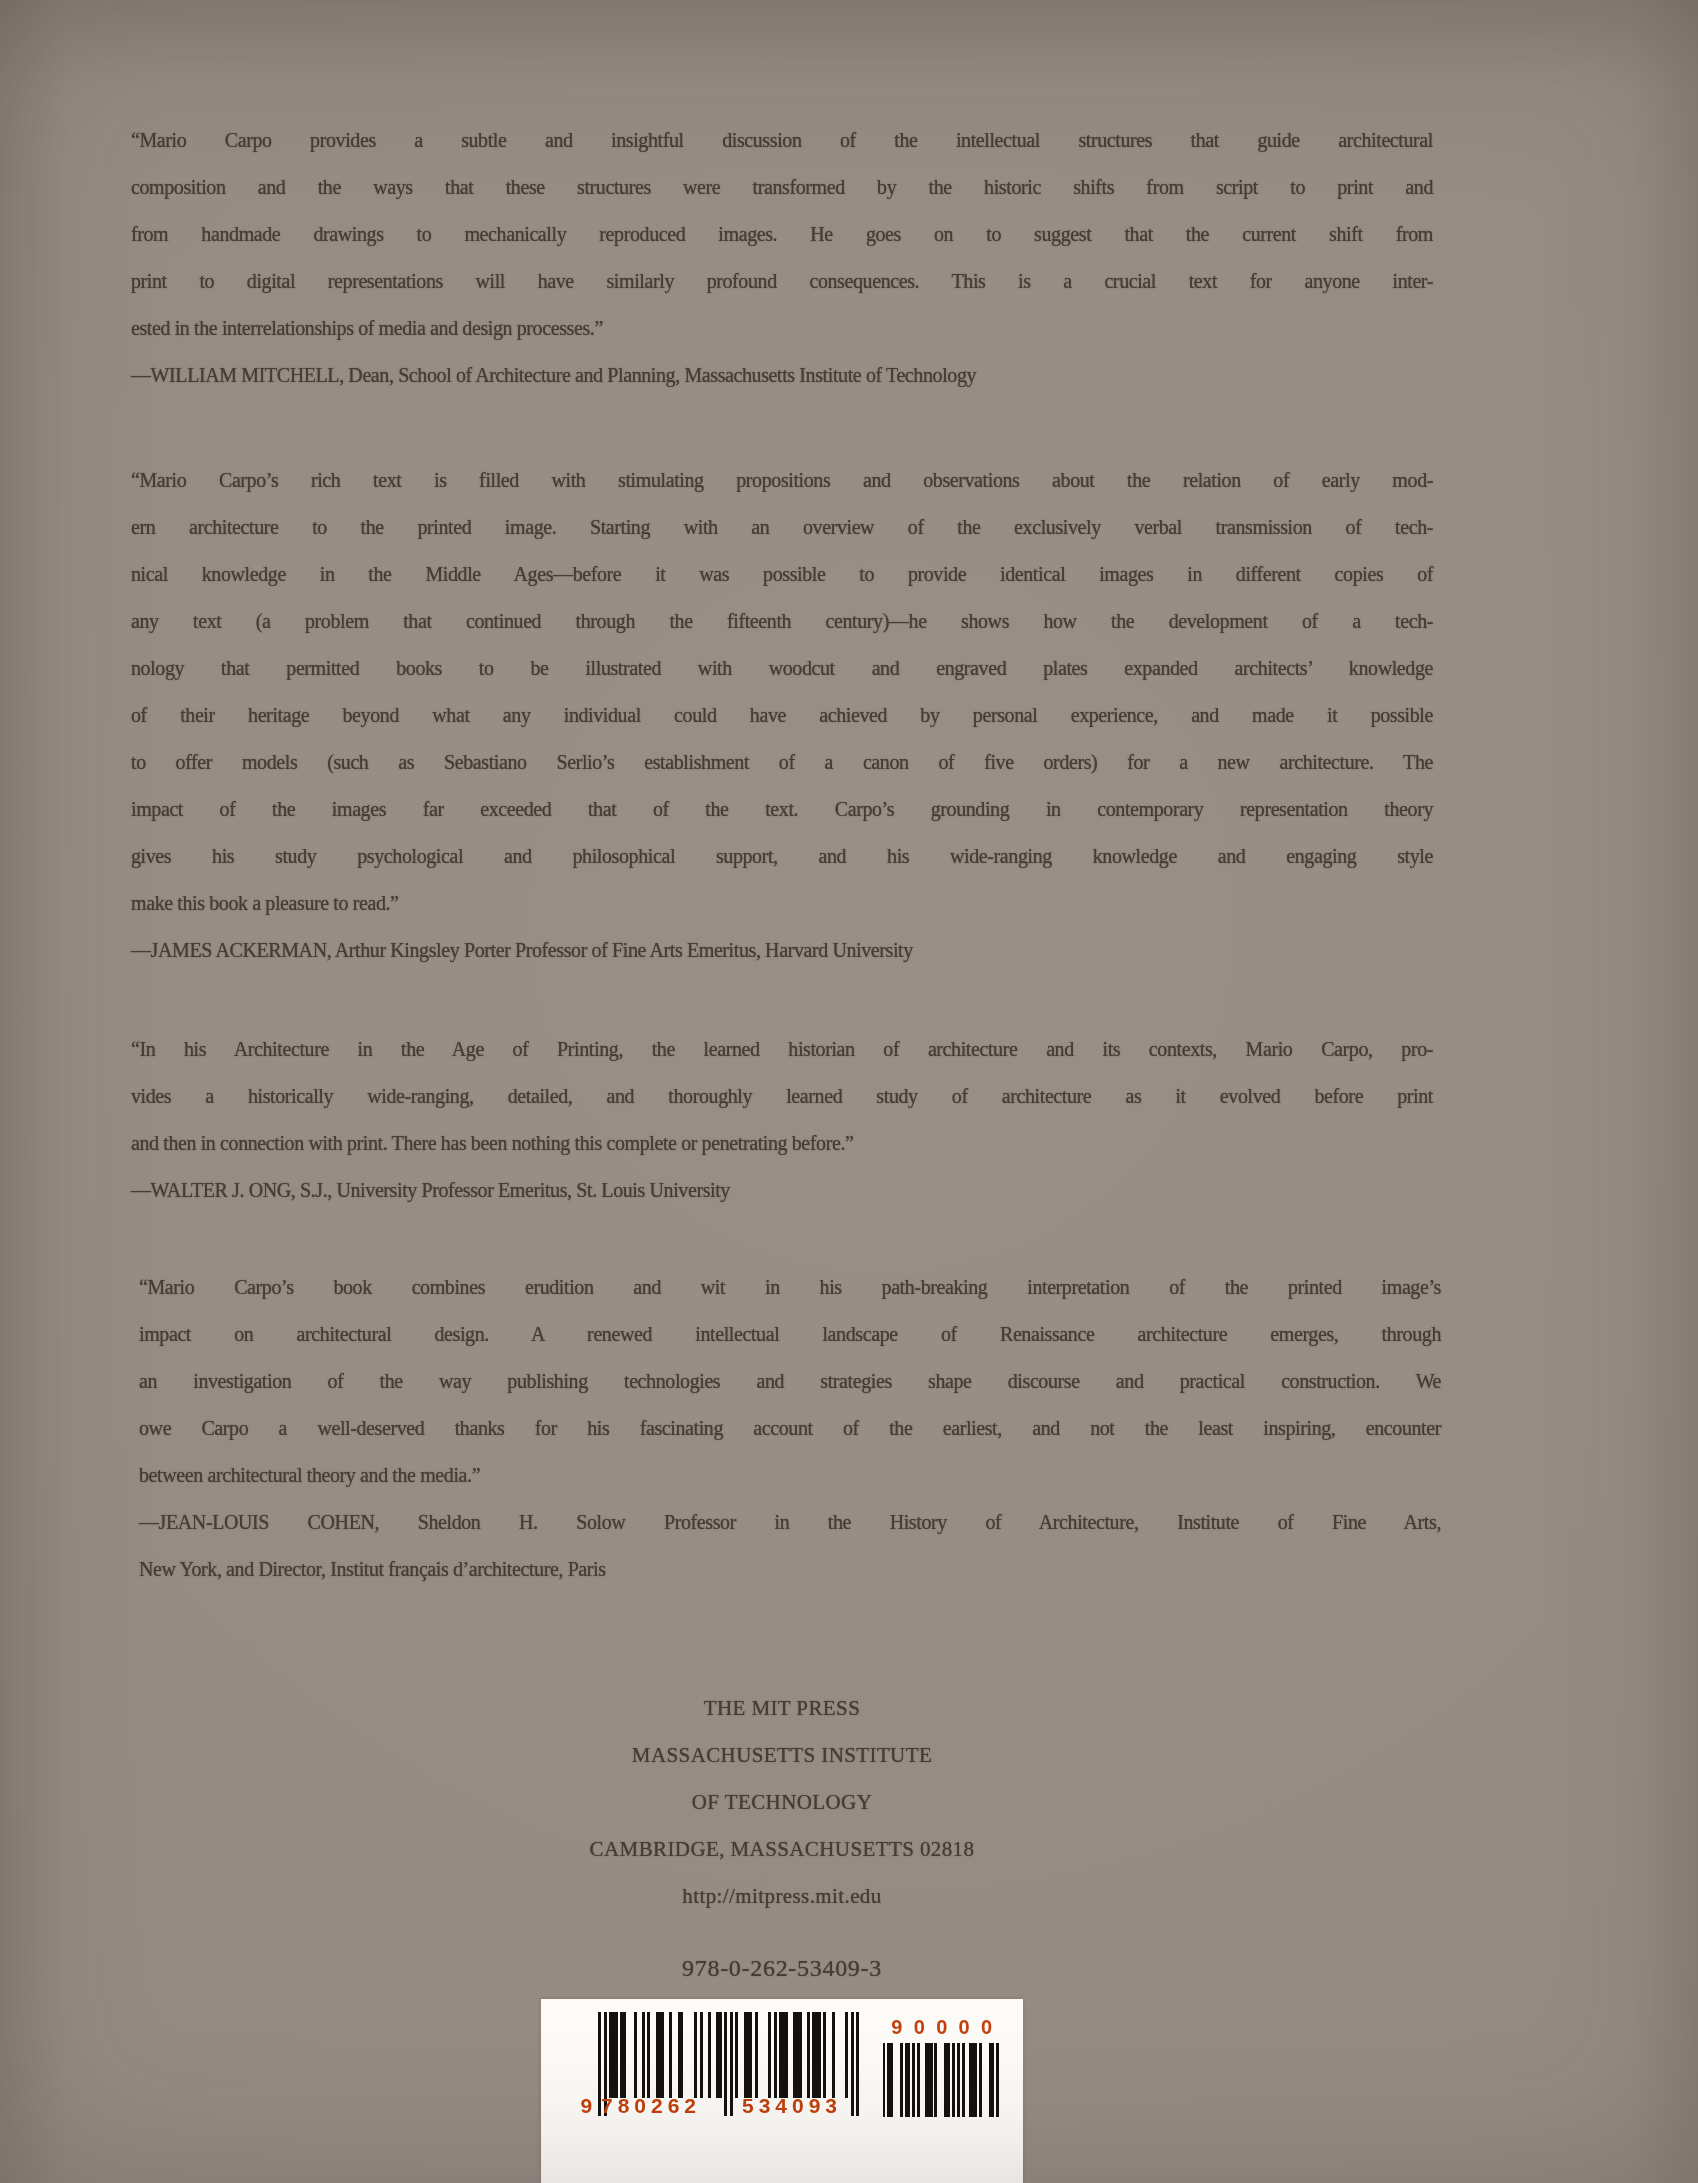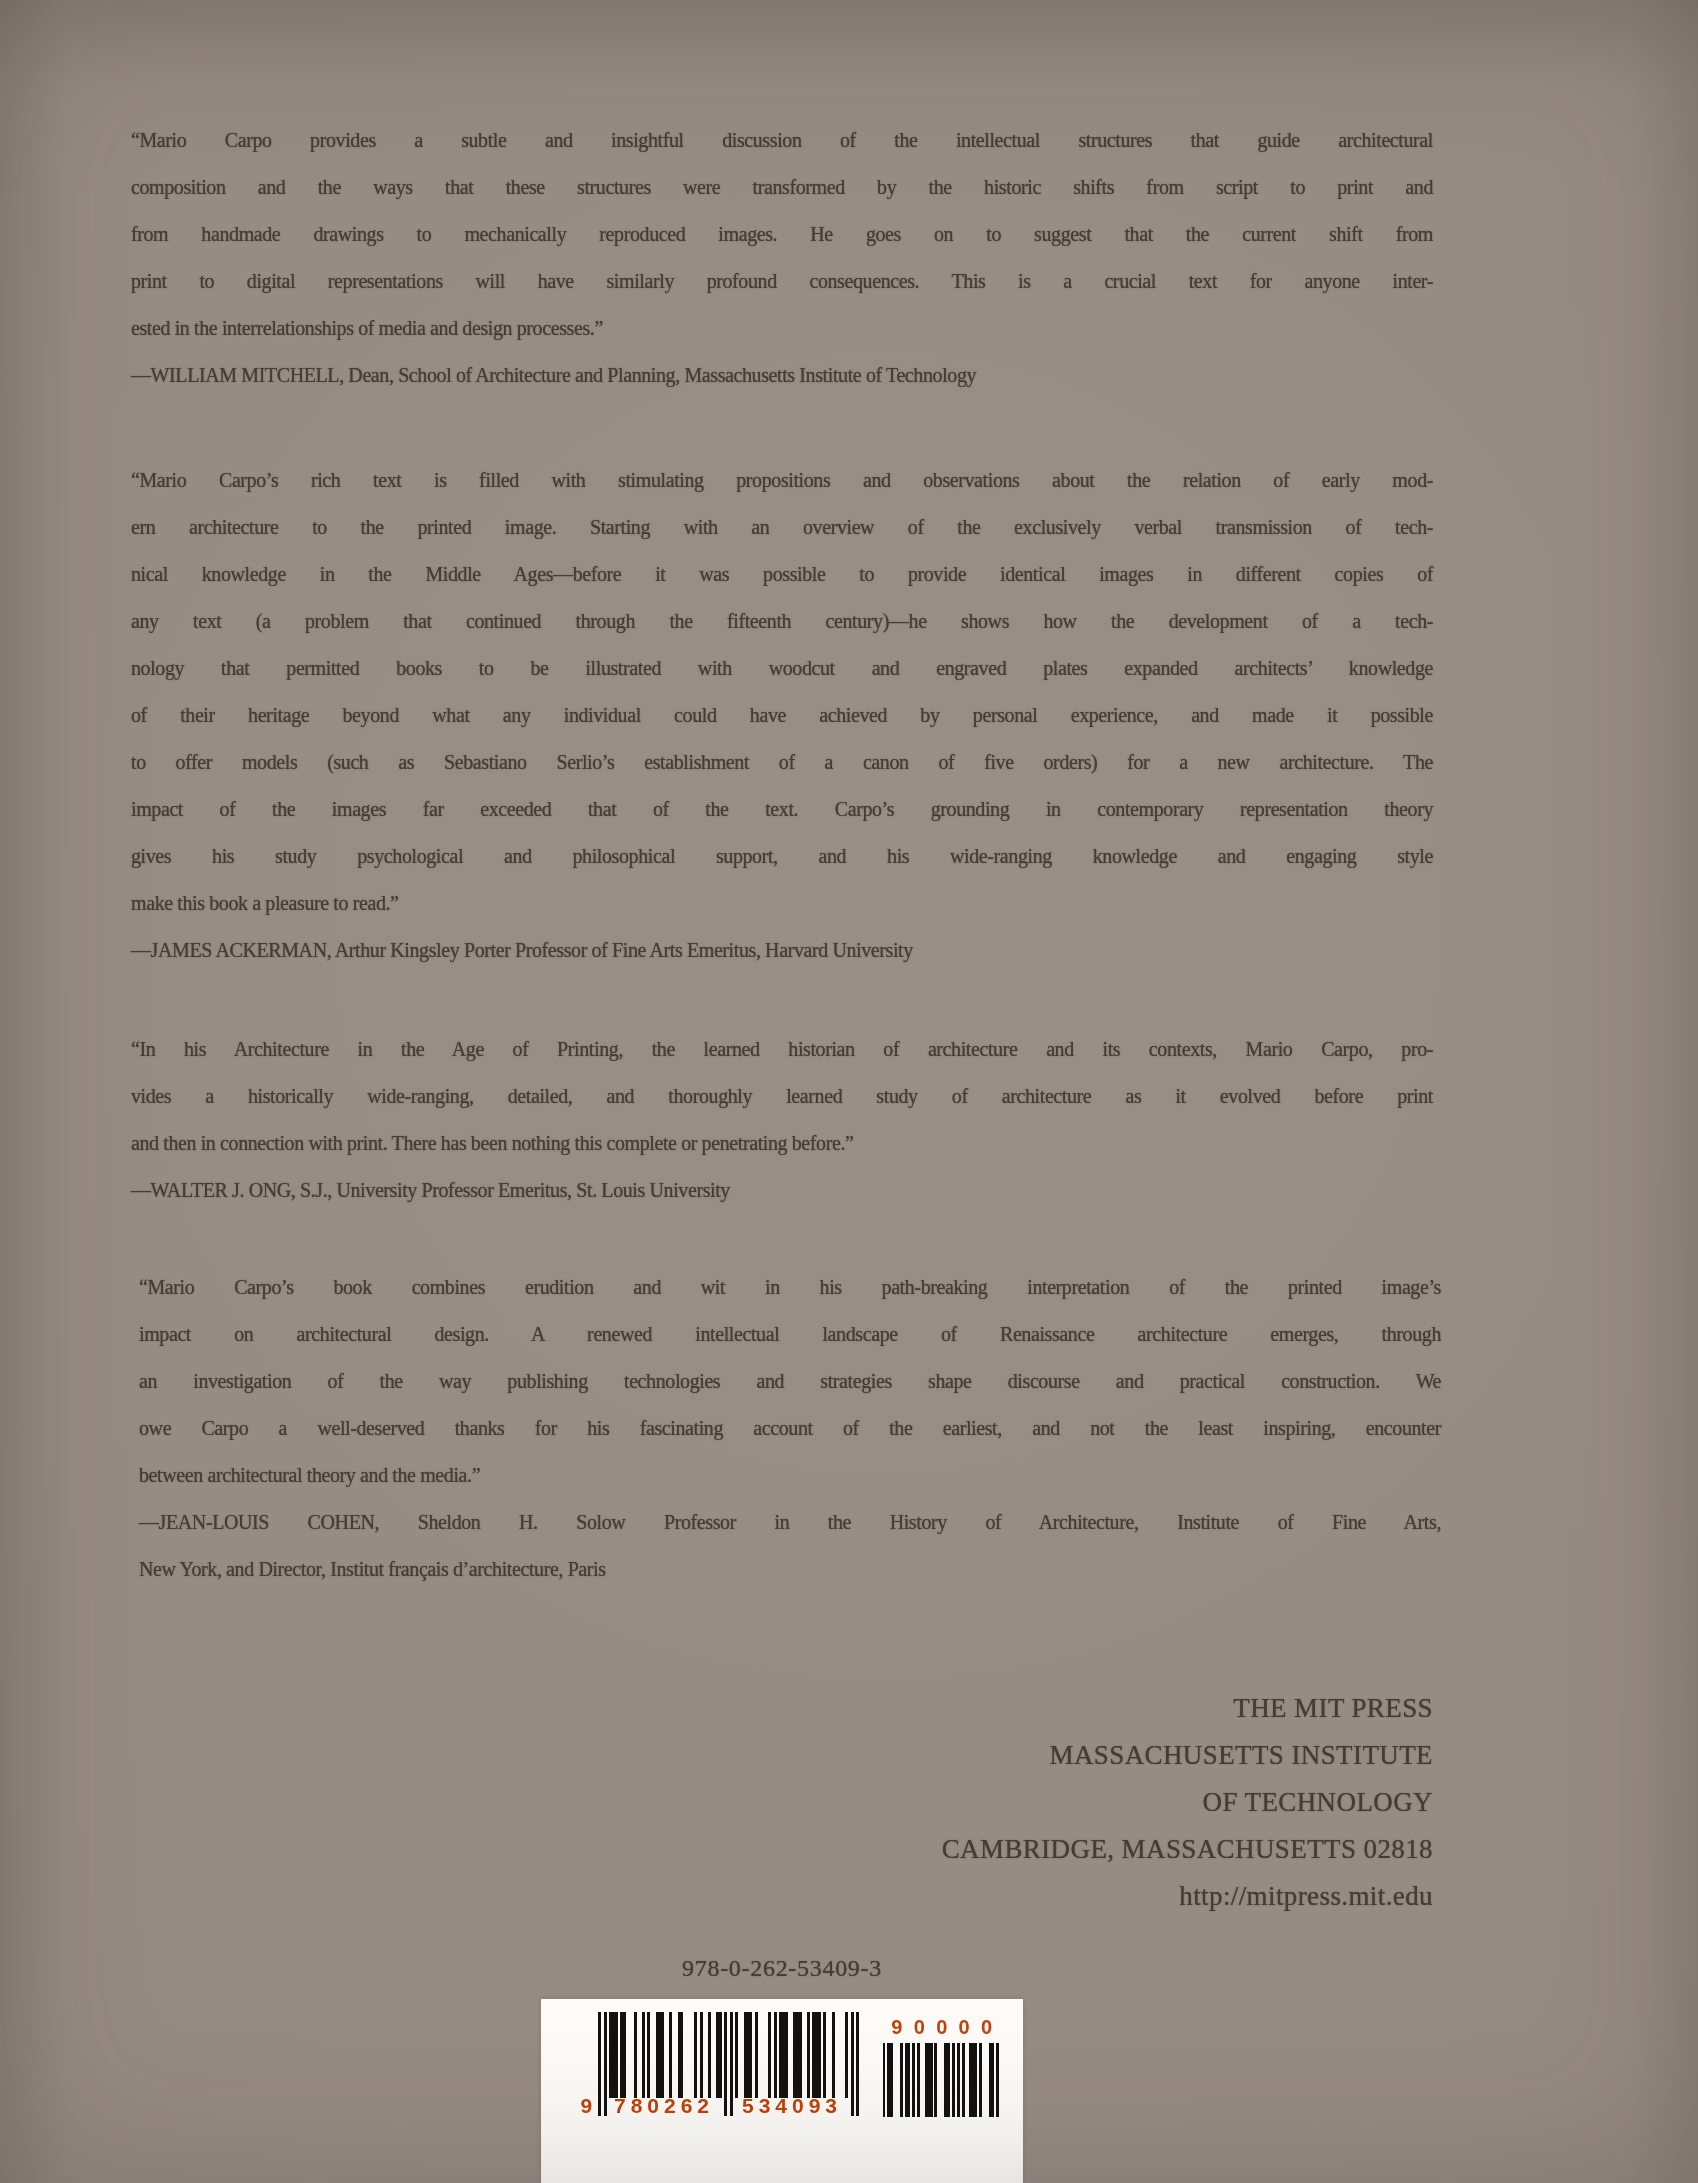--- a/index.html
+++ b/index.html
@@ -21,22 +21,22 @@
     position:absolute;left:131px;width:1302px;
     font-size:20px;line-height:47px;letter-spacing:-0.4px;
     color:#483d36;
     text-shadow:0 0 0.7px rgba(72,61,54,0.85),0 0 2.1px rgba(72,61,54,0.22);
   }
   .bline{height:47px;text-align:justify;text-align-last:justify;white-space:normal;}
   .bline.end{text-align-last:left;}
   .italic{}
   .publisher{
     position:absolute;left:131px;width:1302px;top:1685px;
-    font-size:27px;line-height:47px;letter-spacing:0.4px;
-    color:#473c35;text-align:right;
+    font-size:21px;line-height:47px;letter-spacing:0.4px;
+    color:#473c35;text-align:center;
     text-shadow:0 0 0.7px rgba(72,61,54,0.85),0 0 2.1px rgba(72,61,54,0.22);
   }
   .publisher .pline{height:47px;}
   .isbn-line{
     position:absolute;left:131px;width:1302px;top:1945px;
     font-size:24px;line-height:47px;letter-spacing:0.7px;
     color:#473c35;text-align:center;
     text-shadow:0 0 0.7px rgba(72,61,54,0.85),0 0 2.1px rgba(72,61,54,0.22);
   }
   .barcode-box{
@@ -46,21 +46,21 @@
   .bars{position:absolute;}
   .bars .bar{position:absolute;top:0;background:#141210;}
   #ean-bars{left:57px;top:12.7px;width:261px;height:104px;}
   #supp-bars{left:339px;top:44px;width:119px;height:74px;}
   .bc-digits{
     position:absolute;color:#c2410c;
     font-family:Liberation Sans, sans-serif;
     font-weight:bold;font-size:21px;line-height:24px;
   }
   #bc-d-first{left:11.3px;top:95px;width:40px;text-align:right;}
-  #bc-d-g1{left:67px;top:95px;width:112px;text-align:center;letter-spacing:5px;}
+  #bc-d-g1{left:54px;top:95px;width:112px;text-align:center;letter-spacing:5px;}
   #bc-d-g2{left:195px;top:95px;width:112px;text-align:center;letter-spacing:5px;}
   #bc-d-supp{left:339px;top:15.6px;width:119px;text-align:center;letter-spacing:11.3px;font-size:20px;text-indent:11.3px;}
 </style>
 </head>
 <body>
 
 <div class="cover">
 
   <div class="blurb" style="top:117px;">
     <div class="bline">“Mario Carpo provides a subtle and insightful discussion of the intellectual structures that guide architectural</div>

